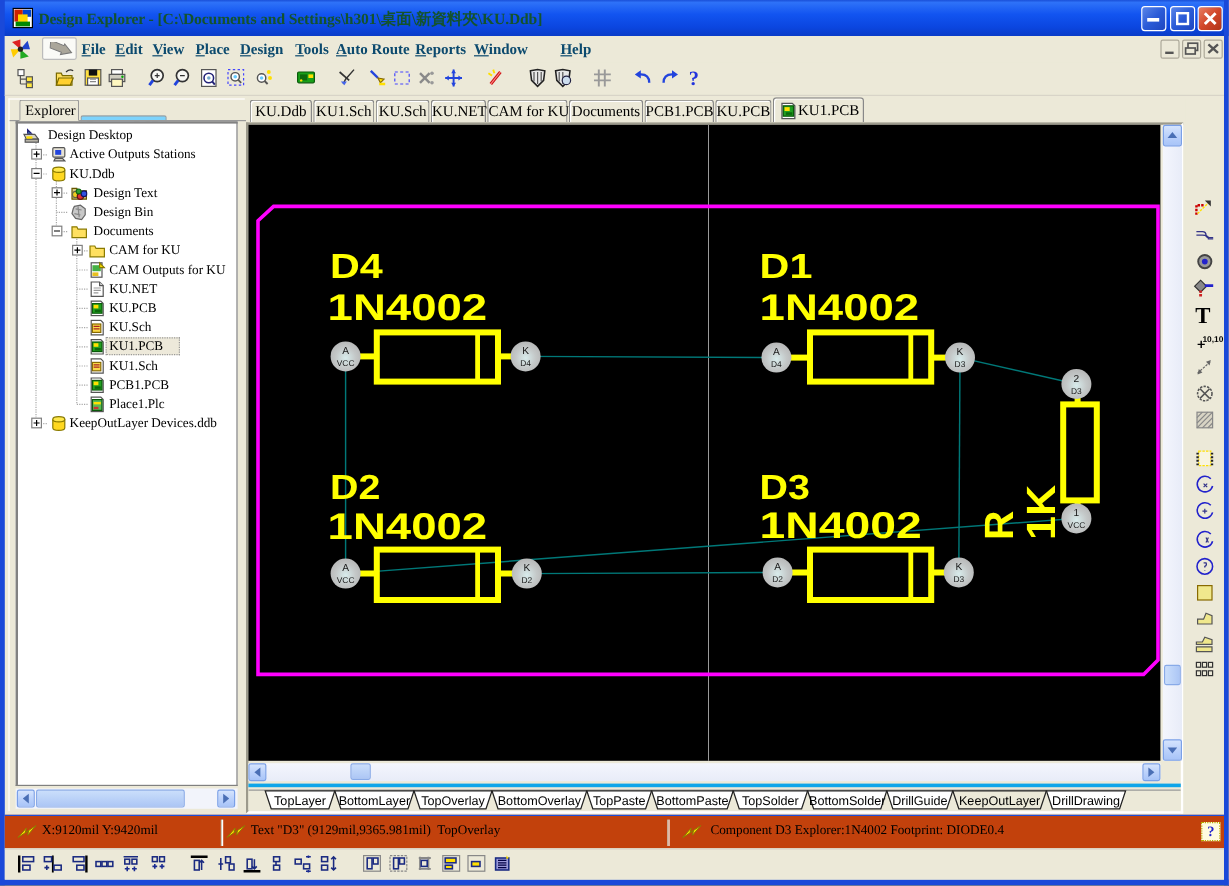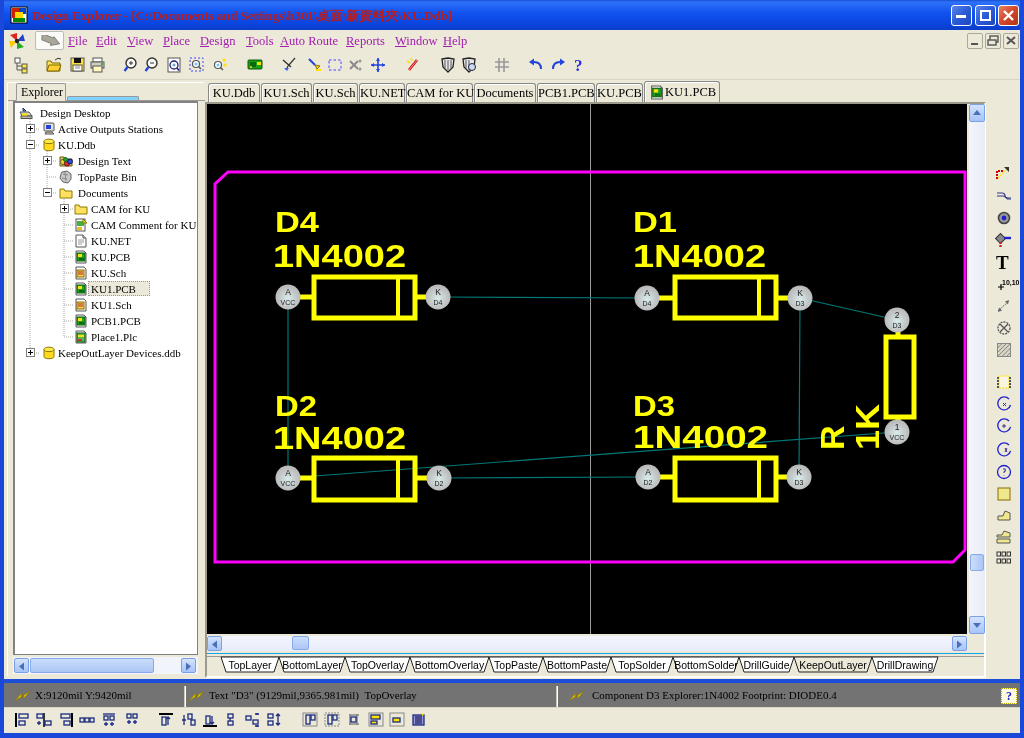--- a/index.html
+++ b/index.html
@@ -6,29 +6,29 @@
   html,body { width:1024px; height:738px; overflow:hidden; }
   body { font-family:"Liberation Serif", serif; position:relative; background:#ECE9D8; }
   .abs { position:absolute; }
   
   #frame-left { left:0; top:0; width:4px; height:738px; background:#1A49D9; }
   #frame-right { left:1020px; top:0; width:4px; height:738px; background:#1A49D9; }
   #frame-bottom { left:0; top:733px; width:1024px; height:5px; background:#1A49D9; }
   
   #titlebar { left:0; top:0; width:1024px; height:30px;
     background:linear-gradient(180deg,#1A50D8 0%,#2E72F8 7%,#1254F0 40%,#0B46E0 75%,#0A3CC8 100%); }
-  #title-text { left:32px; top:7px; color:#b91c1c; font-weight:bold; font-size:13px; white-space:nowrap; letter-spacing:-0.1px; }
+  #title-text { left:32px; top:7px; color:#14532d; font-weight:bold; font-size:13px; white-space:nowrap; letter-spacing:-0.1px; }
   .tbtn { top:5px; width:21px; height:21px; border-radius:3px; border:1px solid #fff; }
   .tbtn span { position:absolute; color:#fff; }
   #btn-min  { left:951px; background:linear-gradient(135deg,#5A85E8 0%,#2B5BD7 50%,#1E46C0 100%); }
   #btn-max  { left:975px; background:linear-gradient(135deg,#5A85E8 0%,#2B5BD7 50%,#1E46C0 100%); }
   #btn-close{ left:998px; background:linear-gradient(135deg,#E88064 0%,#D2472A 50%,#B03418 100%); }
   
   #menubar { left:4px; top:30px; width:1016px; height:22px; background:#ECE9D8; }
-  .menu-item { position:absolute; top:4px; font-size:12.5px; color:#a21caf; }
+  .menu-item { position:absolute; top:4px; font-size:12.5px; color:#0c4a6e;font-weight:bold; }
   .menu-item u { text-decoration:underline; }
   .mdibtn { top:3px; width:16px; height:16px; background:#ECE9D8;
     border:1px solid #ACA899; border-radius:2px; color:#555; font-family:"Liberation Sans",sans-serif;
     font-size:11px; text-align:center; line-height:14px; font-weight:bold; }
   
   #toolbar { left:4px; top:52px; width:1016px; height:28px; background:#ECE9D8;
     border-bottom:1px solid #D8D4C8; }
   
   #lpanel { left:7px; top:82px; width:197px; height:594px; background:#ECE9D8;
     border-top:1px solid #fff; border-left:1px solid #fff; }
@@ -54,26 +54,26 @@
   #canvas-panel { left:205px; top:102px; width:781px; height:576px;
     border:2px solid; border-color:#9C9A8C #fff #fff #9C9A8C; background:#ECE9D8; }
   #pcb { left:207px; top:104px; width:760px; height:530px; background:#000; }
   #vscroll { left:969px; top:104px; width:16px; height:530px; background:linear-gradient(90deg,#F4F6FD,#E8ECF8); }
   #hscroll { left:207px; top:636px; width:760px; height:15px; background:linear-gradient(180deg,#F4F6FD,#E8ECF8); }
   .sbtn { background:linear-gradient(180deg,#D5E4FD 0%,#BCD2FB 50%,#A8C4F8 100%); border:1px solid #7AA0E8;
     border-radius:2px; color:#4066A8; font-family:"Liberation Sans",sans-serif; font-weight:bold;
     text-align:center; }
   
   #layertabs { left:207px; top:653px; width:777px; height:22px; background:#ECE9D8;
-    border-top:1px solid #0ea5e9; }
+    border-top:3px solid #0ea5e9; }
   
   #rtoolbar { left:988px; top:82px; width:32px; height:594px; background:#ECE9D8; }
   
-  #statusbar { left:4px; top:679px; width:1016px; height:28px; background:#737373;
-    border-top:4px solid #1d4ed8; font-size:11px; }
+  #statusbar { left:4px; top:679px; width:1016px; height:28px; background:#c2410c;
+    border-top:1px solid #1d4ed8; font-size:11px; }
   
   #bottombar { left:4px; top:707px; width:1016px; height:26px; background:#ECE9D8;
     border-top:1px solid #D8D4C8; }
 </style>
 </head>
 <body>
   <div class="abs" id="titlebar"></div>
   <div class="abs" id="frame-left"></div>
   <div class="abs" id="frame-right"></div>
   <div class="abs" id="frame-bottom"></div>
@@ -115,21 +115,21 @@
     </div>
     <div class="menu-item" style="left:64px"><u>F</u>ile</div>
     <div class="menu-item" style="left:92px"><u>E</u>dit</div>
     <div class="menu-item" style="left:123px"><u>V</u>iew</div>
     <div class="menu-item" style="left:159px"><u>P</u>lace</div>
     <div class="menu-item" style="left:196px"><u>D</u>esign</div>
     <div class="menu-item" style="left:242px"><u>T</u>ools</div>
     <div class="menu-item" style="left:276px"><u>A</u>uto Route</div>
     <div class="menu-item" style="left:342px"><u>R</u>eports</div>
     <div class="menu-item" style="left:391px"><u>W</u>indow</div>
-    <div class="menu-item" style="left:439px"><u>H</u>elp</div>
+    <div class="menu-item" style="left:463px"><u>H</u>elp</div>
     <div class="abs mdibtn" style="left:963px"><svg width="14" height="13" viewBox="0 0 14 13">
         <rect x="3" y="9" width="7" height="2" fill="#555"></rect>
       </svg></div>
     <div class="abs mdibtn" style="left:981px"><svg width="14" height="13" viewBox="0 0 14 13">
         <rect x="4" y="2" width="8" height="6" fill="none" stroke="#555" stroke-width="1.4"></rect>
         <rect x="2" y="6" width="8" height="5" fill="#ECE9D8" stroke="#555" stroke-width="1.4"></rect>
       </svg></div>
     <div class="abs mdibtn" style="left:999px"><svg width="14" height="13" viewBox="0 0 14 13">
         <path d="M3 3 L11 10 M11 3 L3 10" stroke="#555" stroke-width="2"></path>
       </svg></div>
@@ -329,21 +329,21 @@
           <circle cx="11" cy="7.5" r="2.4" fill="#3050E0" stroke="#116"></circle>
           <circle cx="6.5" cy="5.5" r="2" fill="#30A030" stroke="#161"></circle>
         </svg>
         <span class="tlabel" style="left:63px">Design Text</span>
       </div>
       <div class="trow">
         <svg class="ticon" style="left:44px" viewBox="0 0 14 14">
           <path d="M3 2 L8 1 L12 4 L12 9 L9 13 L4 12 L1 8 L2 4 Z" fill="#C8C8C8" stroke="#666"></path>
           <path d="M4 4 L9 5 M3 8 L8 9 M6 2 L7 11" stroke="#888" fill="none"></path>
         </svg>
-        <span class="tlabel" style="left:63px">TopPaste Bin</span>
+        <span class="tlabel" style="left:63px">Design Bin</span>
       </div>
       <div class="trow">
         <span class="pm" style="left:28px">
           <svg width="7" height="7" viewBox="0 0 7 7">
             <path d="M1 3.5 L6 3.5" stroke="#000"></path>
           </svg>
         </span>
         <svg class="ticon" style="left:44px" viewBox="0 0 14 14">
           <path d="M1 3 L5 3 L6 5 L13 5 L13 12 L1 12 Z" fill="#FFE060" stroke="#8A7A00"></path>
         </svg>
@@ -360,21 +360,21 @@
         </svg>
         <span class="tlabel" style="left:76px">CAM for KU</span>
       </div>
       <div class="trow">
         <svg class="ticon" style="left:59px" viewBox="0 0 14 14">
           <rect x="2" y="1" width="9" height="12" fill="#fff" stroke="#555"></rect>
           <rect x="3" y="3" width="7" height="5" fill="#44B044"></rect>
           <rect x="3" y="9" width="5" height="3" fill="#E8C020"></rect>
           <path d="M9 1 L13 5 L9 5 Z" fill="#FFE000" stroke="#8A7A00"></path>
         </svg>
-        <span class="tlabel" style="left:76px">CAM Comment for KU</span>
+        <span class="tlabel" style="left:76px">CAM Outputs for KU</span>
       </div>
       <div class="trow">
         <svg class="ticon" style="left:59px" viewBox="0 0 14 14">
           <path d="M2 1 L9 1 L12 4 L12 13 L2 13 Z" fill="#fff" stroke="#555"></path>
           <path d="M9 1 L9 4 L12 4" fill="#D8D8D8" stroke="#555"></path>
           <path d="M4 6 L10 6 M4 8 L10 8 M4 10 L8 10" stroke="#999"></path>
         </svg>
         <span class="tlabel" style="left:76px">KU.NET</span>
       </div>
       <div class="trow">

